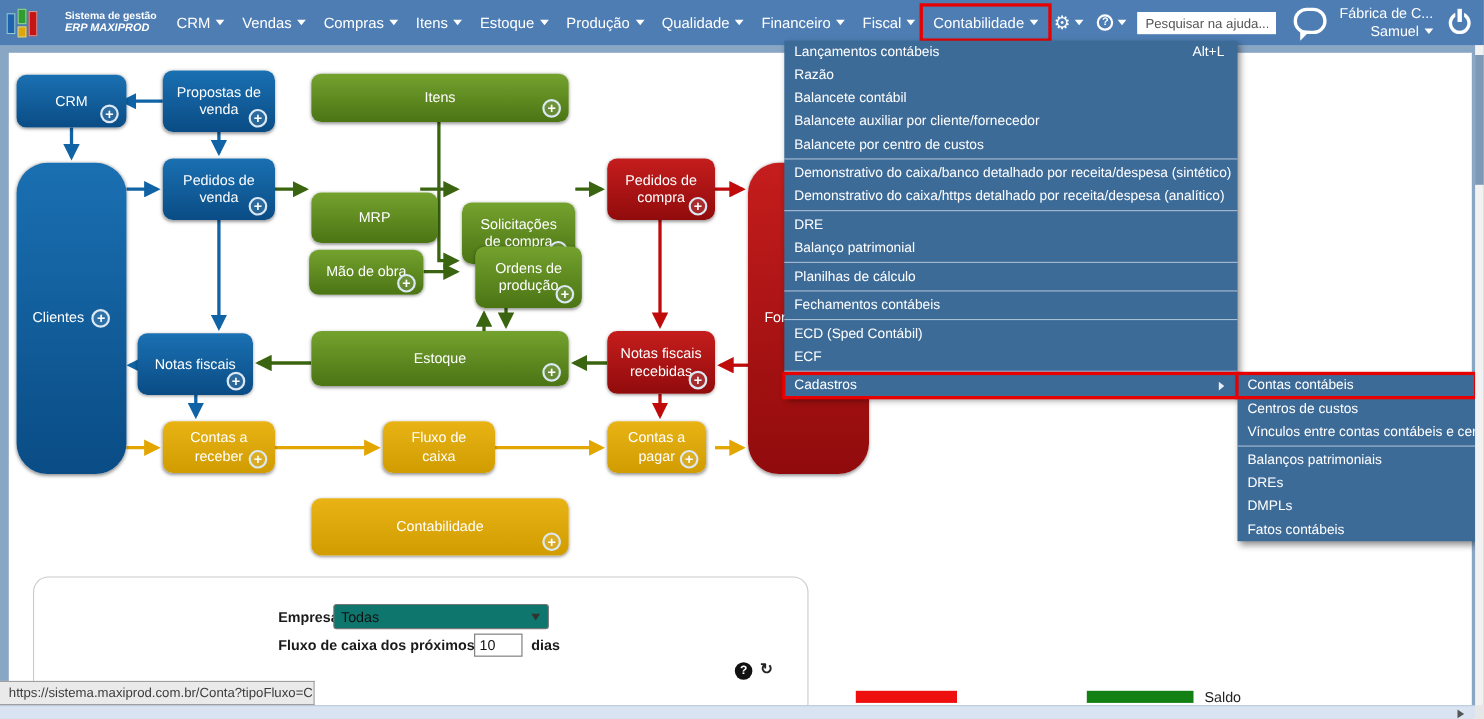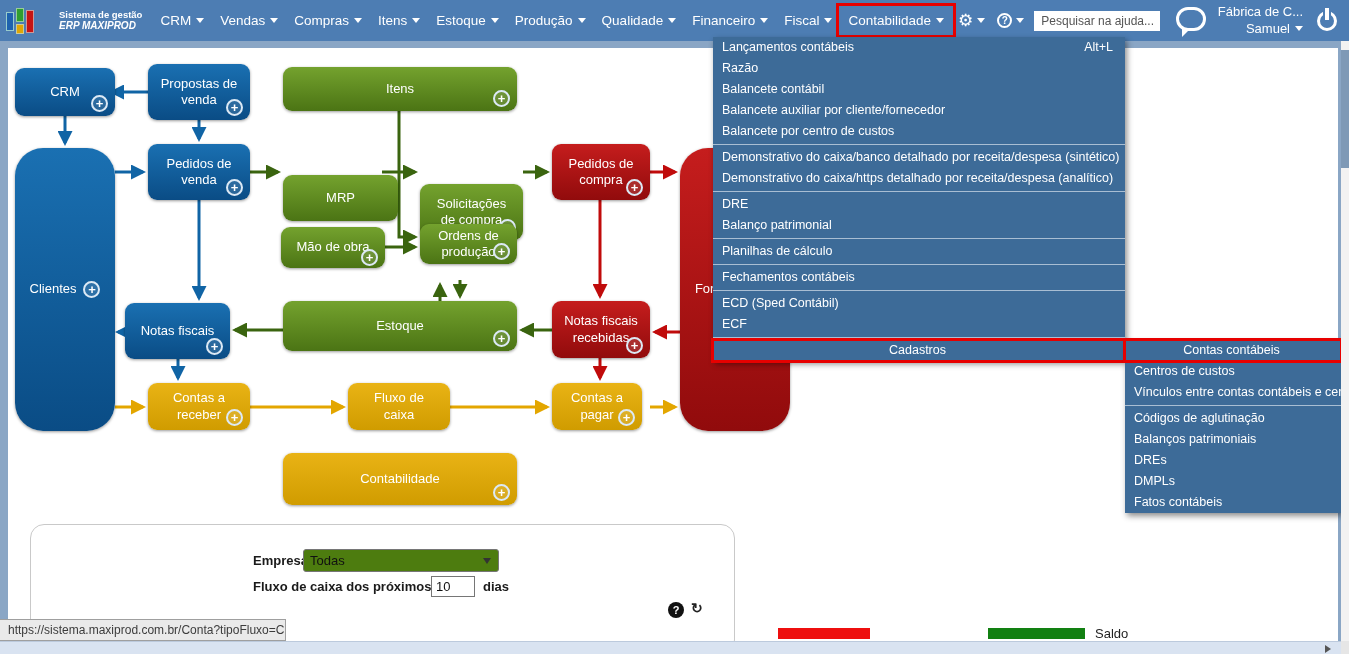--- a/index.html
+++ b/index.html
@@ -60,31 +60,31 @@
   .plus.inline { position:static; margin-left:7px; flex:none; }
 
   
   .menu { position:absolute; background:#3d6b98; color:#fff; z-index:20; box-shadow:2px 3px 6px rgba(0,0,0,.45); }
   .menu-main { left:713px; top:37px; width:412px; }
   .menu-sub  { left:1125px; top:340px; width:216px; }
   .menu-row { height:21px; line-height:21px; padding:0 12px 0 9px; font-size:12.5px; white-space:nowrap;
               display:flex; align-items:center; cursor:pointer; overflow:hidden; }
   .menu-row .spacer { flex:1; }
   .menu-sep { border-top:1px solid #a9bed3; margin:2px 0; height:0; }
-  .menu-row.annotated { outline:3px solid #e70000; outline-offset:-1px;flex-direction:column; }
+  .menu-row.annotated { outline:3px solid #e70000; outline-offset:-1px; }
   .submenu-arrow { width:0; height:0; border-top:4px solid transparent; border-bottom:4px solid transparent;
                    border-left:5px solid #e8eef5; }
   .shortcut { font-size:12.5px; }
 
   
   .form-panel { position:absolute; left:30px; top:524px; width:705px; height:130px; background:#fff;
                 border:1px solid #c9c9c9; border-radius:14px; z-index:3; }
   .form-label { position:absolute; font-size:13px; font-weight:bold; color:#1a1a1a; }
   .select-box { position:absolute; left:272px; top:24px; width:196px; height:23px; border:1px solid #767676;
-                border-radius:3px; background:#4d7c0f; font-size:13px; color:#111; display:flex; align-items:center;
+                border-radius:3px; background:#0f766e; font-size:13px; color:#111; display:flex; align-items:center;
                 padding:0 5px 0 6px; cursor:pointer; }
   .select-caret { position:absolute; right:7px; top:8px; width:0; height:0;
                   border-left:4.5px solid transparent; border-right:4.5px solid transparent; border-top:6px solid #333; }
   .num-input { position:absolute; left:400px; top:51px; width:44px; height:21px; border:1px solid #767676;
                font-size:13px; padding:0 4px; color:#111; }
   .help-dot { position:absolute; left:637px; top:77px; width:16px; height:16px; background:#111; color:#fff;
               border-radius:50%; display:flex; align-items:center; justify-content:center;
               font-size:11px; font-weight:bold; cursor:pointer; }
   .help-dot::before { content:"?"; }
   .refresh-icon { position:absolute; left:660px; top:75px; font-size:14px; font-weight:bold; color:#222; cursor:pointer; }
@@ -269,21 +269,21 @@
           <span>Pedidos de compra</span>
           <span class="plus"></span>
         </div>
       <div class="node red tall" style="left:672px; top:100px; width:110px; height:283px;">
           <span>Fornecedores</span>
         </div>
       <div class="node green" style="left:273px; top:179px; width:104px; height:41px;">
           <span>Mão de obra</span>
           <span class="plus" style="bottom:2px;"></span>
         </div>
-      <div class="node green" style="left:412px; top:176px; width:97px;  height:40px;">
+      <div class="node green" style="left:424px; top:176px; width:97px;  height:56px;">
           <span>Ordens de produção</span>
           <span class="plus"></span>
         </div>
       <div class="node blue" style="left:117px; top:255px; width:105px; height:56px;">
           <span>Notas fiscais</span>
           <span class="plus"></span>
         </div>
       <div class="node green" style="left:275px; top:253px; width:234px; height:50px;">
           <span>Estoque</span>
           <span class="plus"></span>
@@ -391,23 +391,20 @@
     <div class="menu-row annotated">
         <span>Contas contábeis</span>
       </div>
     <div class="menu-row">
         <span>Centros de custos</span>
       </div>
     <div class="menu-row">
         <span>Vínculos entre contas contábeis e centro</span>
       </div>
     <div class="menu-sep"></div>
-    <div class="menu-row">
-        <span>Códigos de aglutinação</span>
-      </div>
     <div class="menu-row">
         <span>Balanços patrimoniais</span>
       </div>
     <div class="menu-row">
         <span>DREs</span>
       </div>
     <div class="menu-row">
         <span>DMPLs</span>
       </div>
     <div class="menu-row">

